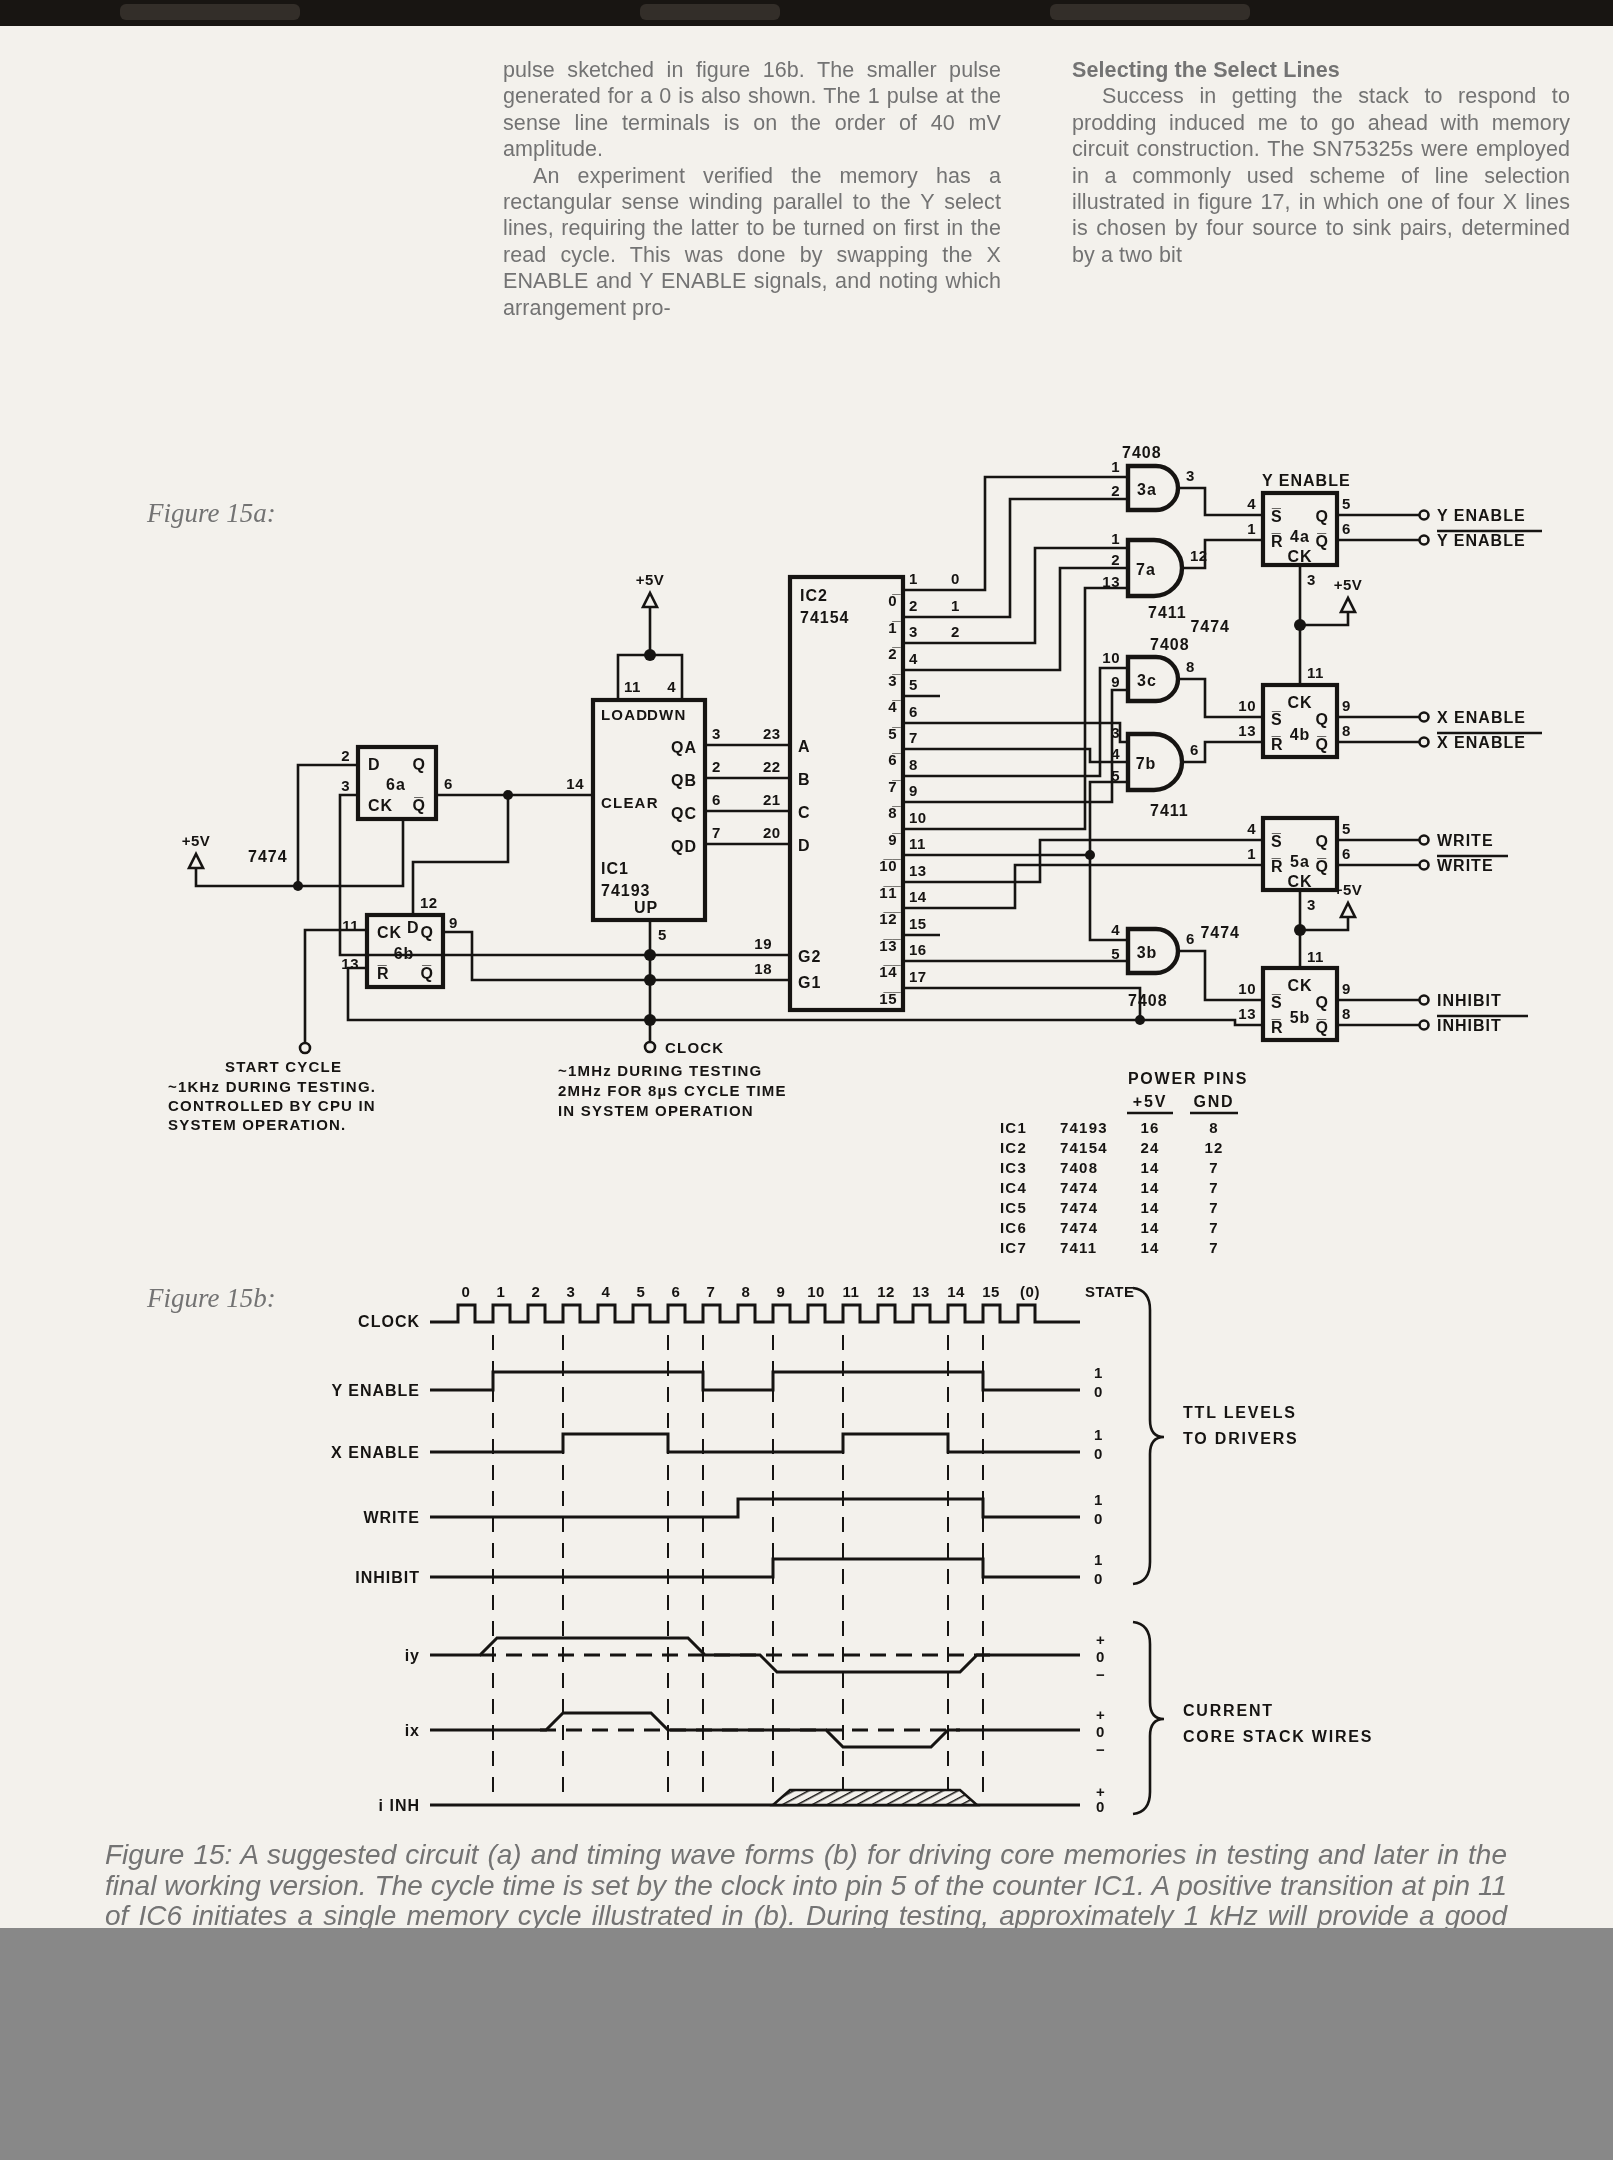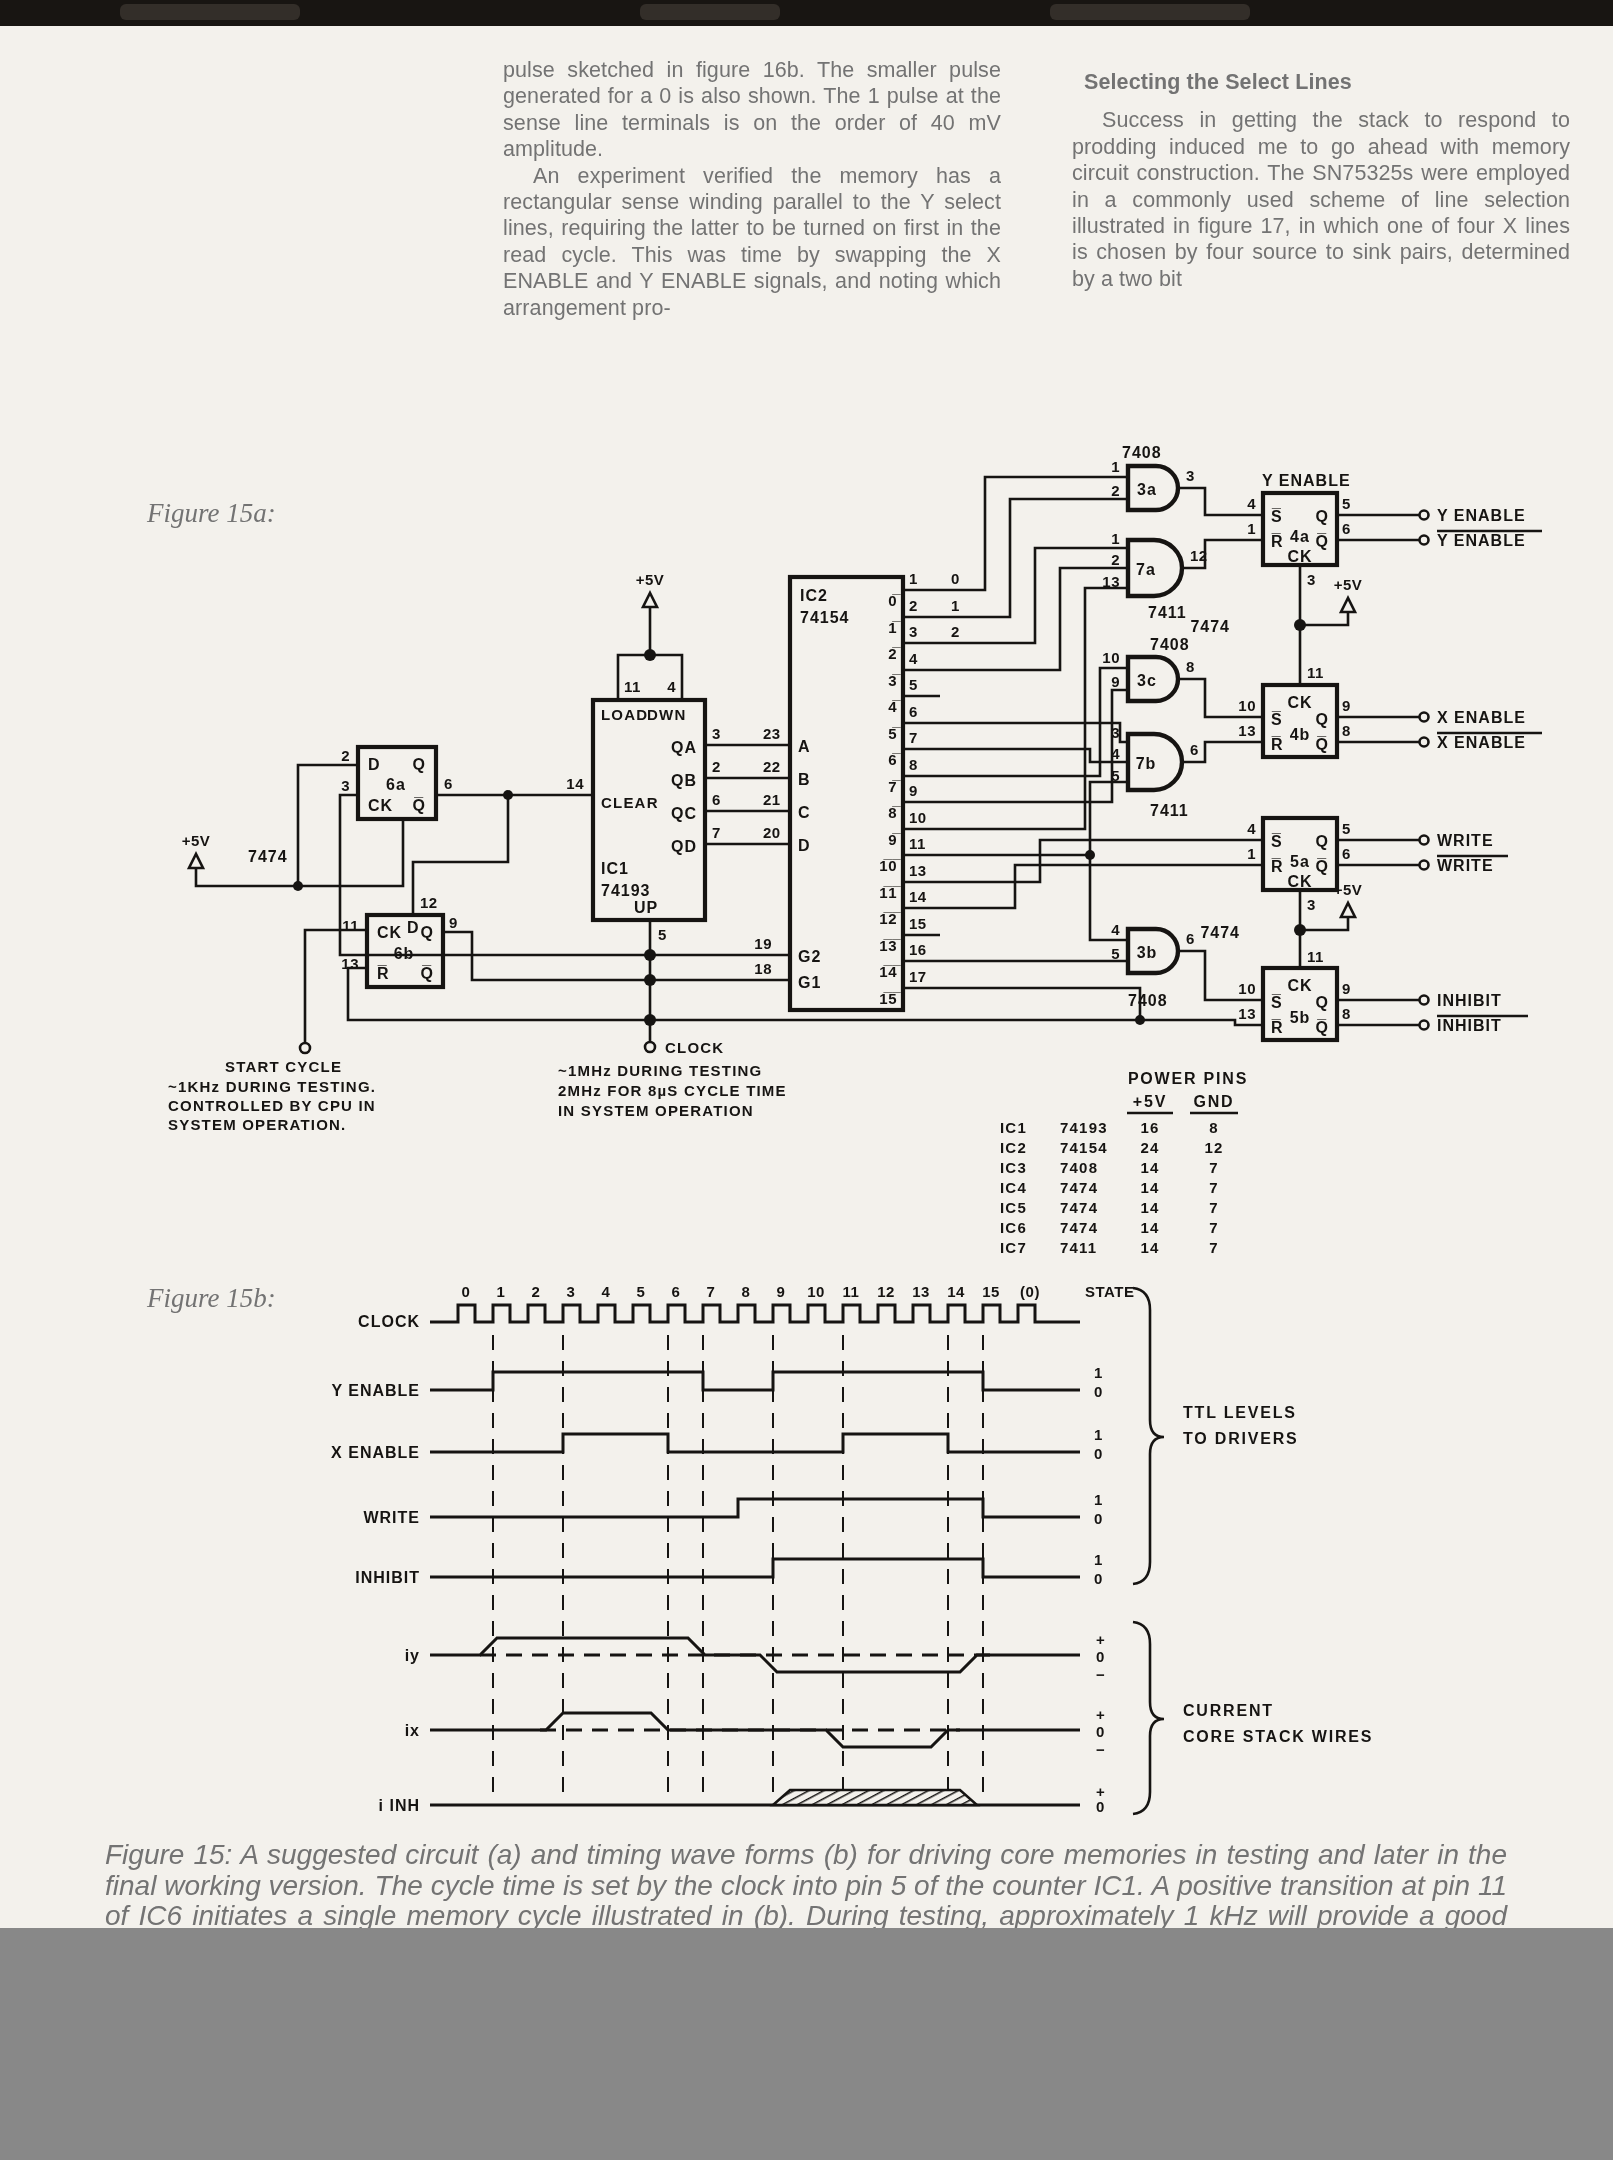--- a/index.html
+++ b/index.html
@@ -5,21 +5,21 @@
   html,body{margin:0;padding:0;background:#888;}
   .page{position:relative;width:1613px;height:1928px;background:#f3f1ec;overflow:hidden;
         font-family:"Liberation Sans",sans-serif;color:#737373;}
   .topbar{position:absolute;left:0;top:0;width:1613px;height:26px;background:#181512;}
   .smudge{position:absolute;top:4px;height:16px;background:#4a443d;opacity:.55;border-radius:6px;}
   .botline{position:absolute;left:95px;top:2136px;width:1495px;height:4px;background:#23201c;}
   .col{position:absolute;top:57px;width:498px;font-size:21.5px;line-height:26.4px;
        text-align:justify;font-weight:500;letter-spacing:.1px;}
   .col p{margin:0;}
   .col p.ind{text-indent:30px;}
-  .col h3{margin:12px;font-size:21.5px;line-height:26.4px;font-weight:700;}
+  .col h3{margin:0;font-size:21.5px;line-height:26.4px;font-weight:700;}
   .figlabel{position:absolute;font-family:"Liberation Serif",serif;font-style:italic;
             font-size:27px;font-weight:500;}
   .caption{position:absolute;left:105px;top:1840px;width:1402px;
            font-style:italic;font-size:28px;line-height:30.6px;text-align:justify;font-weight:500;}
   .caption p{margin:0;}
   .pagenum{position:absolute;left:756px;top:2042px;width:130px;text-align:center;
            font-size:22px;font-weight:700;}
   svg{position:absolute;left:0;top:0;}
   svg text{fill:#161412;font-family:"Liberation Sans",sans-serif;}
   .t  {font-size:16px;font-weight:700;letter-spacing:1px;}
@@ -42,21 +42,21 @@
 <div class="page">
 
   <div class="topbar">
     <div class="smudge" style="left:120px;width:180px;"></div>
     <div class="smudge" style="left:640px;width:140px;"></div>
     <div class="smudge" style="left:1050px;width:200px;"></div>
   </div>
 
   <div class="col" style="left:503px;">
     <p>pulse sketched in figure 16b. The smaller pulse generated for a 0 is also shown. The 1 pulse at the sense line terminals is on the order of 40 mV amplitude.</p>
-    <p class="ind">An experiment verified the memory has a rectangular sense winding parallel to the Y select lines, requiring the latter to be turned on first in the read cycle. This was time by swapping the X ENABLE and Y ENABLE signals, and noting which arrangement pro-</p>
+    <p class="ind">An experiment verified the memory has a rectangular sense winding parallel to the Y select lines, requiring the latter to be turned on first in the read cycle. This was done by swapping the X ENABLE and Y ENABLE signals, and noting which arrangement pro-</p>
   </div>
   <div class="col" style="left:1072px;">
     <h3>Selecting the Select Lines</h3>
     <p class="ind">Success in getting the stack to respond to prodding induced me to go ahead with memory circuit construction. The SN75325s were employed in a commonly used scheme of line selection illustrated in figure 17, in which one of four X lines is chosen by four source to sink pairs, determined by a two bit</p>
   </div>
 
   <svg width="1613" height="2160" viewBox="0 0 1613 2160">
     <defs>
       <pattern id="hatch" width="7" height="7" patternUnits="userSpaceOnUse" patternTransform="rotate(62)">
         <rect width="7" height="7" fill="#f3f1ec"></rect>

